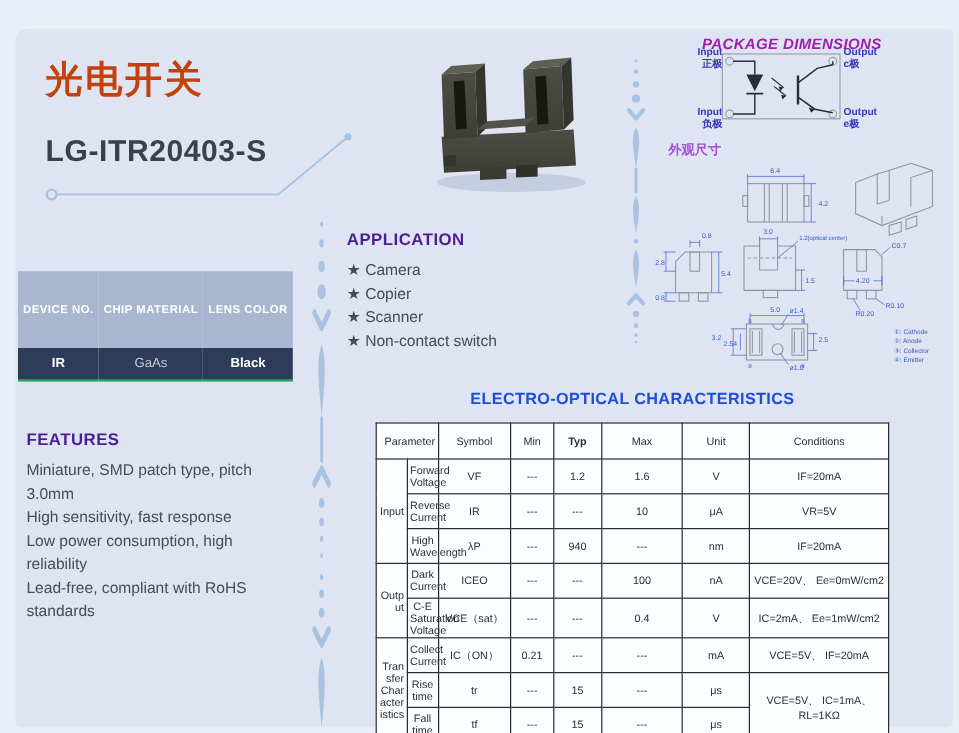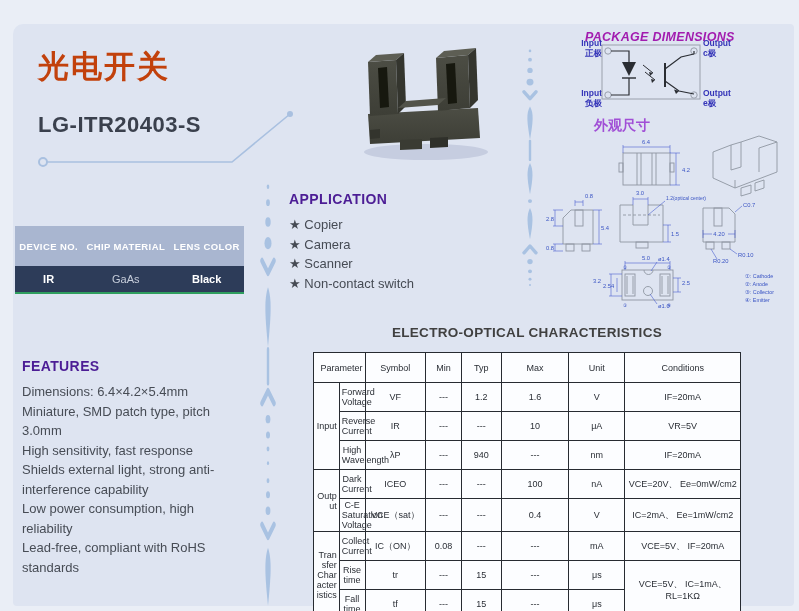--- a/index.html
+++ b/index.html
@@ -2,48 +2,48 @@
 <html><head>
 <meta charset="utf-8">
 <style>
   html,body{margin:0;padding:0;}
   body{background:#eaeef6;font-family:"Liberation Sans",sans-serif;}
   .page{position:relative;width:799px;height:611px;background:#eaeef6;overflow:hidden;}
   .panel{position:absolute;left:13px;top:24px;right:5px;bottom:5px;background:#dee4f1;border-radius:10px 4px 4px 4px;}
   .abs{position:absolute;}
 
   .title-cn{left:38px;top:46px;font-size:31px;font-weight:bold;color:#c2410c;letter-spacing:2px;}
-  .model{left:38px;top:112px;font-size:22px;font-weight:600;color:#3a404d;letter-spacing:.5px;}
+  .model{left:38px;top:112px;font-size:25px;font-weight:600;color:#3a404d;letter-spacing:.5px;}
 
   .device-table{left:15px;top:226px;width:229px;border-collapse:collapse;font-family:"Liberation Sans",sans-serif;}
-  .device-table th{background:#a9b6d0;color:#fff;font-size:9.5px;font-weight:bold;letter-spacing:.4px;height:36px;padding:2px 4px;}
+  .device-table th{background:#a9b6d0;color:#fff;font-size:9.5px;font-weight:bold;letter-spacing:.4px;height:36px;padding:14px 4px;}
   .device-table td{background:#2d3c59;color:#fff;font-size:11px;font-weight:bold;text-align:center;height:24px;border-bottom:2px solid #2f9e5f;}
   .device-table td.muted{color:#c6cdda;font-weight:400;}
 
   .sec-h{font-size:14px;font-weight:bold;color:#4c1d95;letter-spacing:.4px;}
   .features-h{left:22px;top:358px;}
   .features-text{left:22px;top:382px;width:226px;font-size:13px;line-height:19.5px;color:#474c55;}
   .app-h{left:289px;top:191px;}
   .app-list{left:289px;top:215px;width:218px;font-size:13px;line-height:19.5px;color:#464b54;}
   .app-list .row{display:block;}
 
   .pkg-h{left:585px;top:30px;font-size:12.5px;font-weight:bold;color:#a21caf;letter-spacing:.3px;font-style:italic;}
   .schem-label{font-size:8.5px;line-height:10px;font-weight:bold;color:#3434b8;}
-  .outline-label{left:557px;top:117px;font-size:14px;color:#a14fd6;font-weight:bold;margin-left:37px;}
-
-  .eo-h{left:313px;top:325px;width:428px;text-align:center;font-size:13.5px;font-weight:bold;color:#404040;letter-spacing:.3px;}
+  .outline-label{left:557px;top:117px;font-size:11px;color:#a14fd6;font-weight:bold;}
+
+  .eo-h{left:313px;top:325px;width:428px;text-align:center;font-size:13.5px;font-weight:bold;color:#1d4ed8;letter-spacing:.3px;}
   .eo-table{left:313px;top:352px;width:428px;border-collapse:collapse;background:#fcfdff;table-layout:fixed;}
   .eo-table th,.eo-table td{border:1px solid #272b31;font-size:9px;color:#2a2e35;text-align:center;padding:1px 2px;font-weight:400;}
   .eo-table th{height:27px;}
   .eo-table td{height:26px;}
   .eo-table .grp{width:40px;word-break:break-word;text-align:right;}
   .eo-table .param{width:90px;}
   .eo-table .sym{width:48px;}
   .eo-table .min{width:26px;}
-  .eo-table .typ{width:30px;}
+  .eo-table .typ{width:30px;font-weight:bold;}
   .eo-table .max{width:54px;}
   .eo-table .unit{width:44px;}
   .eo-table .cond{width:96px;}
 
   svg text{font-family:"Liberation Sans",sans-serif;}
 </style>
 </head>
 <body>
 
 <div class="page">
@@ -70,32 +70,30 @@
       <tr>
         <td>IR</td>
         <td class="muted">GaAs</td>
         <td>Black</td>
       </tr>
     </tbody>
   </table>
 
   <div class="abs sec-h features-h">FEATURES</div>
   <div class="abs features-text">
-    <div>Dimensions: 6.4×4.2×5.4mm</div>
     <div>Miniature, SMD patch type, pitch 3.0mm</div>
     <div>High sensitivity, fast response</div>
-    <div>Shields external light, strong anti-interference capability</div>
     <div>Low power consumption, high reliability</div>
     <div>Lead-free, compliant with RoHS standards</div>
   </div>
 
   <div class="abs sec-h app-h">APPLICATION</div>
   <div class="abs app-list">
+    <span class="row"><span>★</span> <span>Camera</span></span>
     <span class="row"><span>★</span> <span>Copier</span></span>
-    <span class="row"><span>★</span> <span>Camera</span></span>
     <span class="row"><span>★</span> <span>Scanner</span></span>
     <span class="row"><span>★</span> <span>Non-contact switch</span></span>
   </div>
 
   <svg class="abs" style="left:338px;top:34px;width:178px;height:134px;" viewBox="0 0 178 134">
     <defs>
       <linearGradient id="bodyg" x1="0" y1="0" x2="0" y2="1">
         <stop offset="0" stop-color="#4c4d44"></stop>
           <stop offset="1" stop-color="#3d3e36"></stop>
       </linearGradient>
@@ -333,21 +331,21 @@
       <td>---</td>
       <td>---</td>
       <td>0.4</td>
       <td>V</td>
       <td>IC=2mA、 Ee=1mW/cm2</td>
     </tr>
     <tr>
       <td class="grp" rowspan="3">Transfer Characteristics</td>
       <td class="param">Collect Current</td>
       <td>IC（ON）</td>
-      <td>0.08</td>
+      <td>0.21</td>
       <td>---</td>
       <td>---</td>
       <td>mA</td>
       <td>VCE=5V、 IF=20mA</td>
     </tr>
     <tr>
       <td class="param">Rise time</td>
       <td>tr</td>
       <td>---</td>
       <td>15</td>

